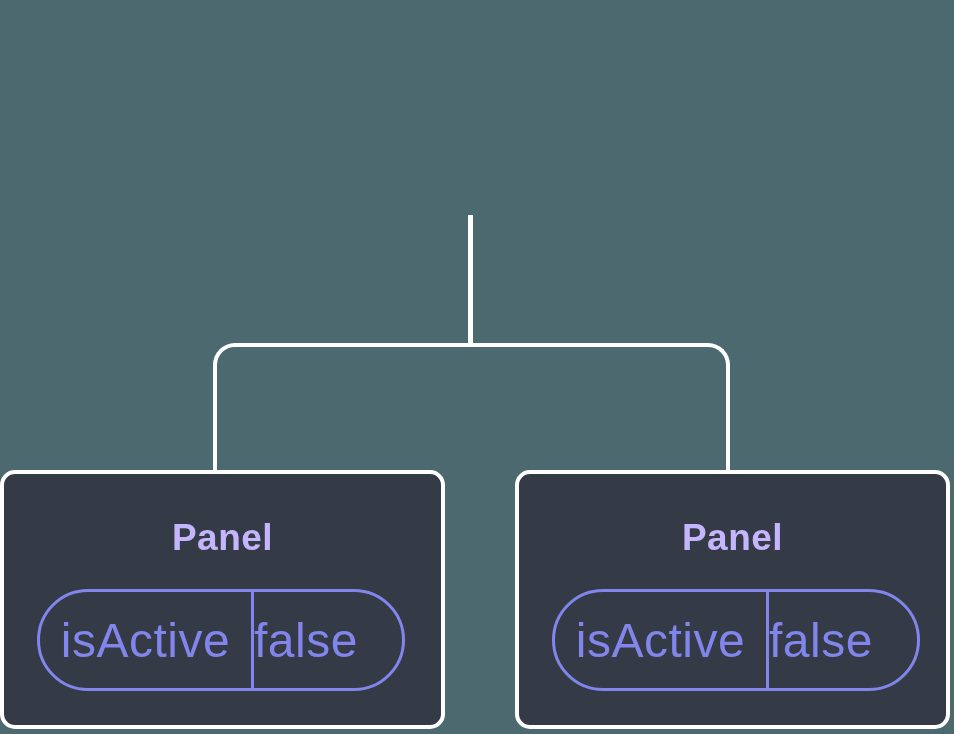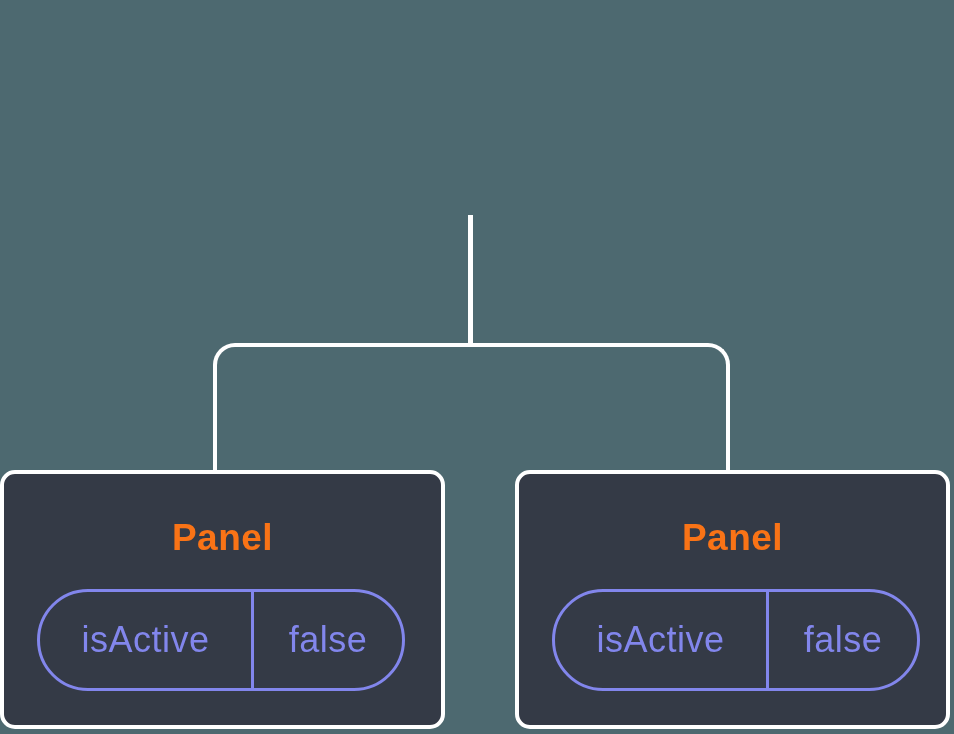--- a/index.html
+++ b/index.html
@@ -75,21 +75,21 @@
   .panel-right {
     left: 515px;
     width: 435px;
   }
   .panel-title {
     position: absolute;
     top: 42px;
     left: 0;
     right: 0;
     text-align: center;
-    color: #f97316;
+    color: #c4b5fd;
     font-size: 37px;
     font-weight: 600;
     letter-spacing: 0.5px;
     line-height: 44px;
   }
   
   .state-pill {
     position: absolute;
     box-sizing: border-box;
     top: 115px;
@@ -107,25 +107,25 @@
     width: 214px;
     border-right: 3px solid #8286EC;
     display: flex;
     align-items: center;
     justify-content: center;
   }
   .state-value-cell {
     flex: 1;
     display: flex;
     align-items: center;
-    justify-content: center;
+    justify-content: flex-start;
   }
   .state-text {
     color: #8286EC;
-    font-size: 36px;
+    font-size: 48px;
     font-weight: 400;
     letter-spacing: 0.5px;
   }
 </style>
 </head>
 <body>
 
 <div class="canvas">
 
 

